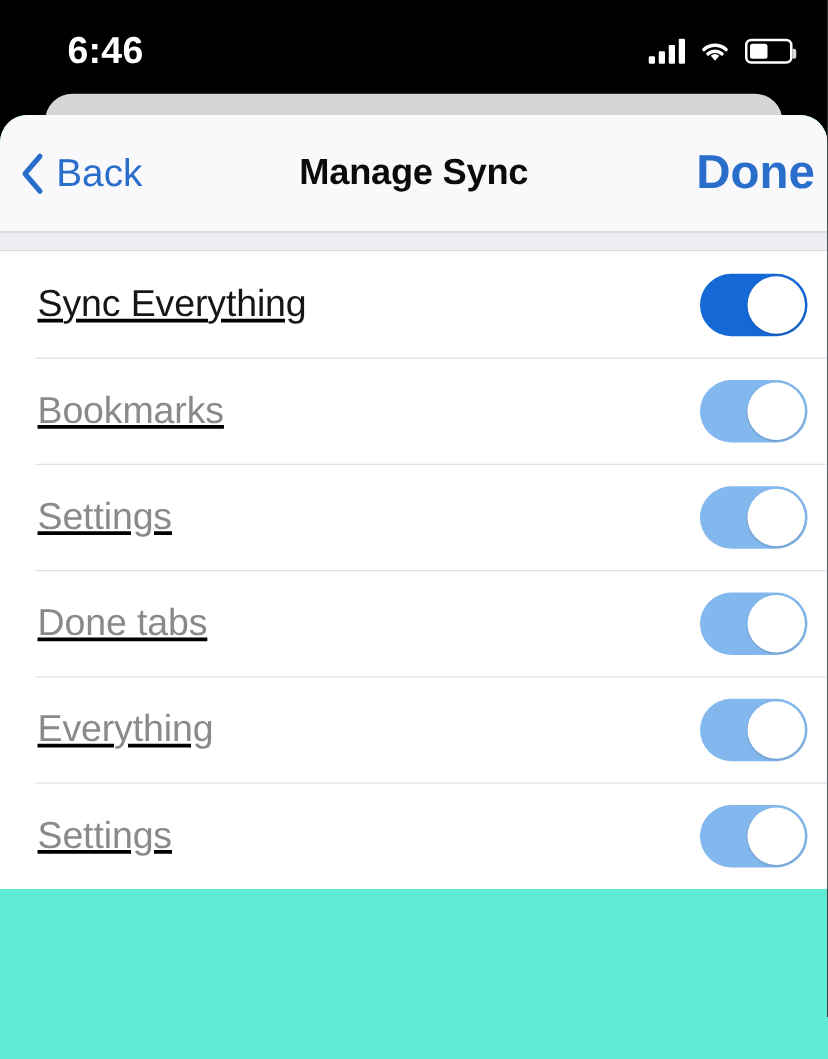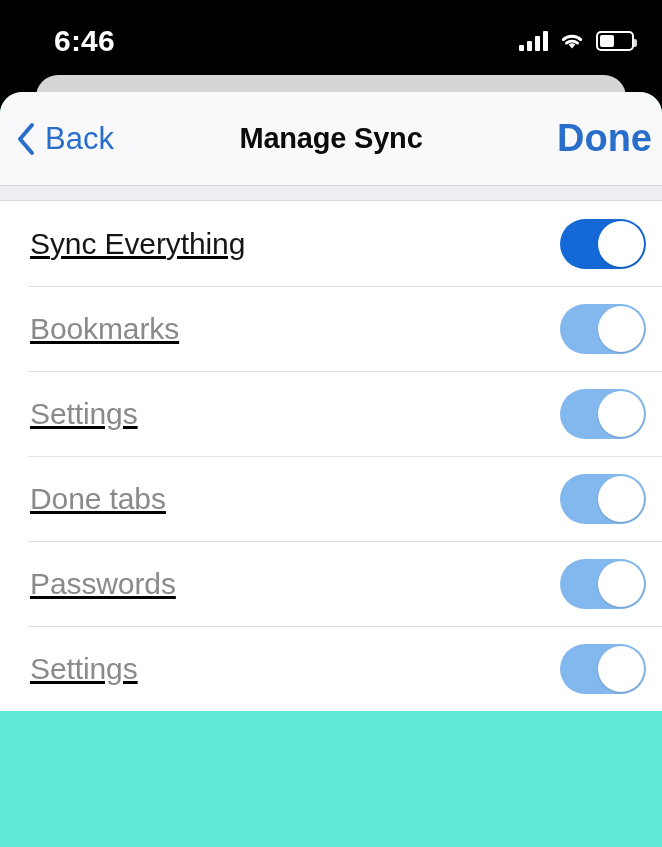--- a/index.html
+++ b/index.html
@@ -312,21 +312,21 @@
       </div>
 
       <div class="row">
         <span class="row-label">Done tabs</span>
         <span class="toggle">
             <span class="knob"></span>
           </span>
       </div>
 
       <div class="row">
-        <span class="row-label">Passwords</span>
+        <span class="row-label">Everything</span>
         <span class="toggle">
             <span class="knob"></span>
           </span>
       </div>
 
 
       <div class="row">
         <span class="row-label">Settings</span>
         <span class="toggle">
             <span class="knob"></span>

